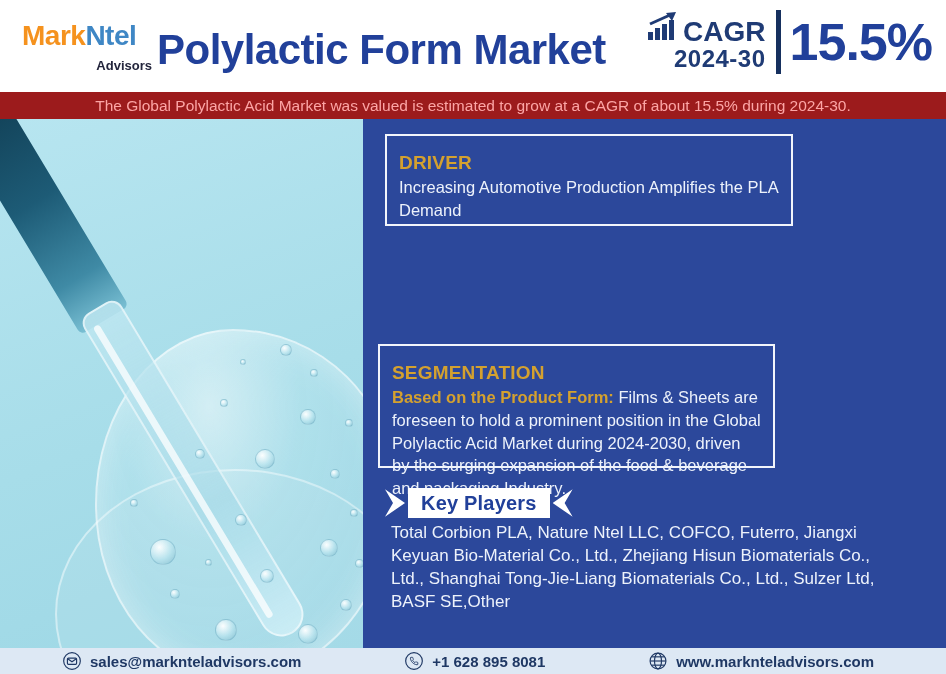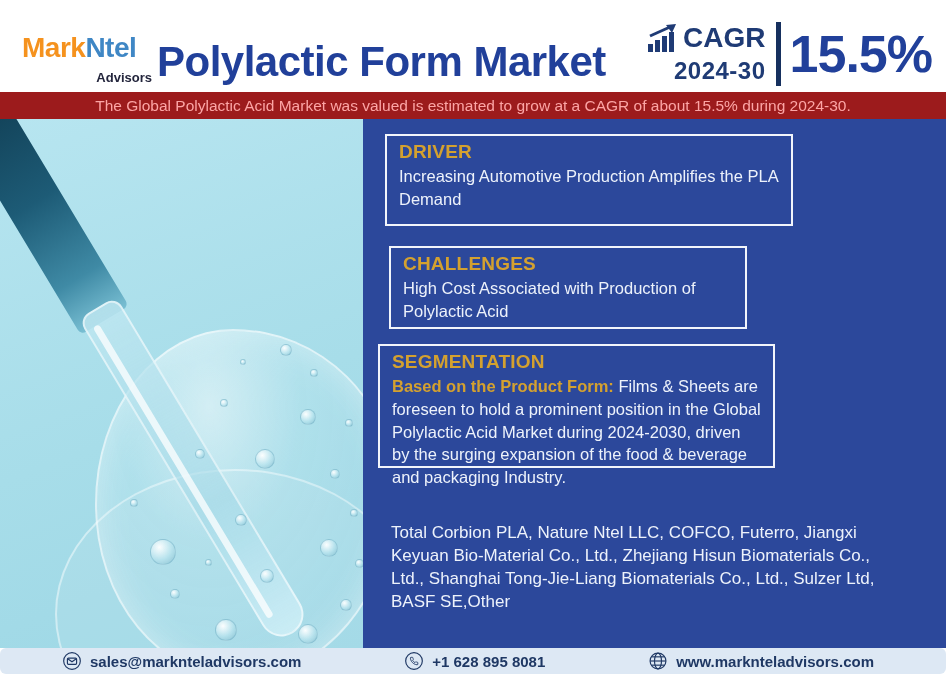--- a/index.html
+++ b/index.html
@@ -12,30 +12,30 @@
     --footer-bg:#DDE8F4;
     --photo-bg:#A9DEEA;
     --body-text:#EDF2FB;
   }
   *{margin:0;padding:0;box-sizing:border-box;}
   html,body{width:946px;height:674px;}
   body{font-family:"Liberation Sans",sans-serif;background:#fff;}
   .stage{position:relative;width:946px;height:674px;overflow:hidden;background:#fff;}
 
   
-  .header{position:absolute;left:0;top:12px;width:946px;height:92px;background:#fff;}
+  .header{position:absolute;left:0;top:0;width:946px;height:92px;background:#fff;}
   .logo{position:absolute;left:22px;top:22px;width:130px;line-height:1;}
   .logo-main{font-size:28px;font-weight:bold;letter-spacing:-0.5px;white-space:nowrap;}
   .logo-mark{color:#F5921E;}
   .logo-ntel{color:#3F87C5;}
   .logo-sub{font-size:13px;font-weight:bold;color:#23253C;text-align:right;margin-top:9px;}
   .page-title{position:absolute;left:157px;top:26px;font-size:42px;font-weight:800;color:var(--title-blue);letter-spacing:-0.5px;white-space:nowrap;}
   .cagr{position:absolute;right:14px;top:10px;display:flex;align-items:center;}
   .cagr-stack{display:flex;flex-direction:column;align-items:flex-end;color:var(--cagr-navy);}
-  .cagr-row{display:flex;align-items:flex-start;gap:3px;}
+  .cagr-row{display:flex;align-items:flex-end;gap:3px;}
   .cagr-label{font-size:28px;font-weight:800;line-height:1;}
   .cagr-period{font-size:24px;font-weight:800;line-height:1.05;letter-spacing:0.5px;}
   .cagr-divider{width:5px;height:64px;background:#16305E;margin:0 9px 0 10px;}
   .cagr-value{font-size:52px;font-weight:800;color:var(--title-blue);line-height:1;letter-spacing:-1px;}
 
   
   .banner{position:absolute;left:0;top:92px;width:946px;height:27px;background:var(--banner-red);
           display:flex;align-items:center;justify-content:center;color:#fca5a5;font-size:15.5px;}
 
   
@@ -55,40 +55,40 @@
         border-radius:46% 54% 52% 48% / 50% 46% 54% 50%;
         border:2px solid rgba(255,255,255,.6);
         background:radial-gradient(ellipse at 38% 22%,rgba(255,255,255,.5) 0%,rgba(215,242,248,.2) 35%,rgba(150,205,220,.15) 100%);
         box-shadow:inset 0 0 35px rgba(255,255,255,.4);}
   .bubble{position:absolute;border-radius:50%;
           background:radial-gradient(circle at 35% 30%,rgba(255,255,255,.95) 0%,rgba(190,230,240,.45) 55%,rgba(110,170,190,.55) 100%);
           border:1px solid rgba(120,180,200,.55);}
 
   
   .panel{position:absolute;left:363px;top:119px;width:583px;height:529px;background:var(--panel-blue);color:var(--body-text);}
-  .info-box{position:absolute;border:2px solid #F2F5FB;padding:5px 12px 6px 12px;}
+  .info-box{position:absolute;border:2px solid #F2F5FB;padding:16px 12px 6px 12px;}
   .box-heading{color:var(--gold);font-weight:800;font-size:19px;margin-bottom:2px;letter-spacing:0.2px;}
   .box-text{font-size:16.5px;line-height:1.38;color:var(--body-text);}
   .driver-box{left:22px;top:15px;width:408px;height:92px;}
   .challenges-box{left:26px;top:127px;width:358px;height:83px;}
   .segmentation-box{left:15px;top:225px;width:397px;height:124px;}
   .seg-lead{color:var(--gold);font-weight:700;text-align:center;}
 
   .ribbon{position:absolute;left:22px;top:369px;height:30px;display:flex;align-items:stretch;}
   .chev{width:20px;background:#fff;}
   .chev-left{clip-path:polygon(0 4%,100% 50%,0 96%,40% 50%);margin-right:3px;}
   .chev-right{clip-path:polygon(100% 4%,0 50%,100% 96%,60% 50%);margin-left:3px;}
   .ribbon-rect{background:#fff;color:var(--title-blue);font-weight:800;font-size:20px;
                display:flex;align-items:center;padding:0 13px;letter-spacing:0.2px;}
   .players-text{position:absolute;left:28px;top:402px;width:498px;font-size:17px;line-height:1.36;color:var(--body-text);}
 
   
   .footer{position:absolute;left:0;top:648px;width:946px;height:26px;background:var(--footer-bg);
           display:flex;align-items:center;justify-content:space-between;padding:0 72px 0 62px;
-          color:var(--navy);font-weight:bold;font-size:15px;border-radius:6px;}
+          color:var(--navy);font-weight:bold;font-size:15px;}
   .footer-item{display:flex;align-items:center;gap:8px;cursor:pointer;white-space:nowrap;}
   .footer-icon{display:inline-flex;width:20px;height:20px;}
   .footer-icon svg{width:20px;height:20px;stroke:var(--navy);fill:none;stroke-width:1.4;}
 
   .chart-icon svg{width:34px;height:30px;}
 </style>
 </head>
 <body>
 
 <div class="stage">
@@ -160,30 +160,31 @@
       </div>
   </div>
 
   <div class="panel">
 
     <div class="info-box driver-box">
       <div class="box-heading">DRIVER</div>
       <div class="box-text">Increasing Automotive Production Amplifies the PLA Demand</div>
     </div>
 
-    <div class="info-box challenges-box">
-      <div class="box-heading">CHALLENGES</div>
-      <div class="box-text">High Cost Associated with Production of Polylactic Acid</div>
-    </div>
 
     <div class="info-box segmentation-box">
       <div class="box-heading">SEGMENTATION</div>
       <div class="box-text"><span class="seg-lead">Based on the Product Form:</span><span> Films &amp; Sheets are foreseen to hold a prominent position in the Global Polylactic Acid Market during 2024-2030, driven by the surging expansion of the food &amp; beverage and packaging Industry.</span></div>
     </div>
 
+    <div class="ribbon">
+      <div class="chev chev-left"></div>
+      <div class="ribbon-rect">Key Players</div>
+      <div class="chev chev-right"></div>
+    </div>
 
     <div class="players-text">Total Corbion PLA, Nature Ntel LLC, COFCO, Futerro, Jiangxi Keyuan Bio-Material Co., Ltd., Zhejiang Hisun Biomaterials Co., Ltd., Shanghai Tong-Jie-Liang Biomaterials Co., Ltd., Sulzer Ltd, BASF SE,Other</div>
   </div>
 
   <div class="footer">
     <div class="footer-item">
       <span class="footer-icon">
         <svg viewBox="0 0 24 24">
           <circle cx="12" cy="12" r="10"></circle>
           <rect x="6.5" y="8.5" width="11" height="7.5" rx="1.2"></rect>

